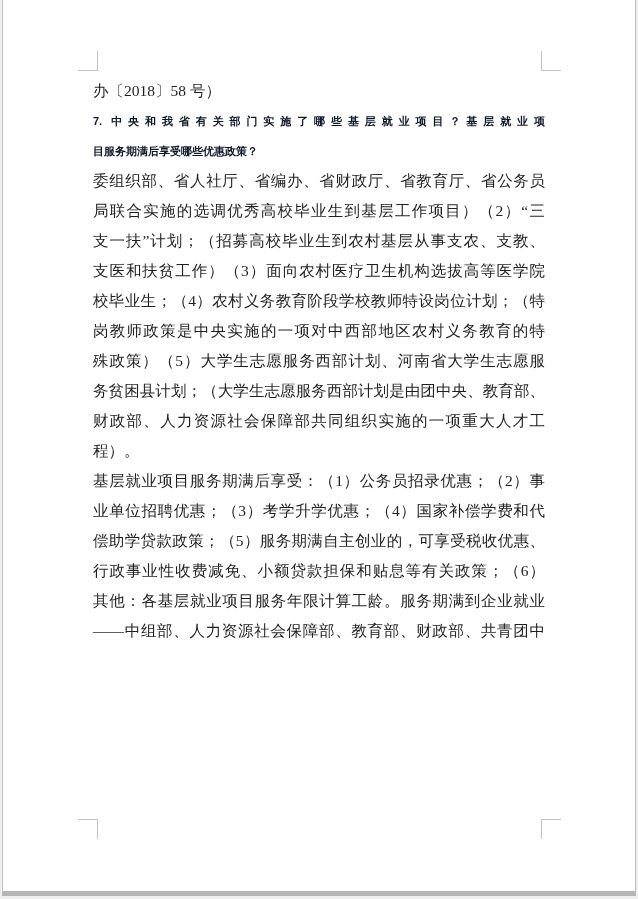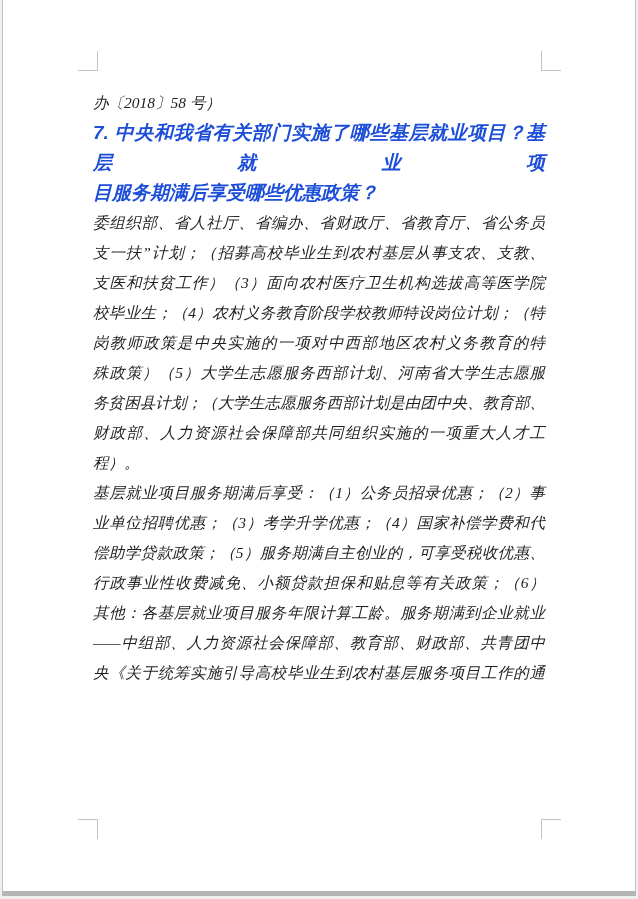--- a/index.html
+++ b/index.html
@@ -29,66 +29,65 @@
     height: 19px;
     border: 0 solid #c3c3c3;
   }
   .crop-mark.tl { left: 75px;  top: 51px;  border-right-width: 1px; border-bottom-width: 1px; }
   .crop-mark.tr { left: 538px; top: 51px;  border-left-width: 1px;  border-bottom-width: 1px; }
   .crop-mark.bl { left: 75px;  top: 819px; border-right-width: 1px; border-top-width: 1px; }
   .crop-mark.br { left: 538px; top: 819px; border-left-width: 1px;  border-top-width: 1px; }
   .text-area {
     position: absolute;
     left: 90px;
-    top: 88px;
+    top: 76px;
     width: 452px;
-    font-style: italic;
   }
   .line {
     line-height: 30px;
     font-size: 15.5px;
     color: #1f1f1f;
     font-family: "Liberation Serif", serif;
     text-align: left;
     white-space: normal;
     letter-spacing: 0;
   }
   .line.fill {
     text-align: justify;
     text-align-last: justify;
   }
   .line.heading {
     font-family: "Liberation Sans", sans-serif;
     font-weight: 700;
-    font-size: 19px;
-    color: #1d4ed8;
+    font-size: 11px;
+    color: #0f172a;
   }
 </style>
 </head>
 <body>
 
 <div class="page">
   <div class="crop-mark tl"></div>
   <div class="crop-mark tr"></div>
   <div class="crop-mark bl"></div>
   <div class="crop-mark br"></div>
   <div class="text-area">
       <div class="line body">办〔2018〕58 号）</div>
       <div class="line heading fill">7. 中央和我省有关部门实施了哪些基层就业项目？基层就业项</div>
       <div class="line heading">目服务期满后享受哪些优惠政策？</div>
       <div class="line body fill">委组织部、省人社厅、省编办、省财政厅、省教育厅、省公务员</div>
+      <div class="line body fill">局联合实施的选调优秀高校毕业生到基层工作项目）（2）“三</div>
       <div class="line body fill">支一扶”计划；（招募高校毕业生到农村基层从事支农、支教、</div>
       <div class="line body fill">支医和扶贫工作）（3）面向农村医疗卫生机构选拔高等医学院</div>
       <div class="line body fill">校毕业生；（4）农村义务教育阶段学校教师特设岗位计划；（特</div>
       <div class="line body fill">岗教师政策是中央实施的一项对中西部地区农村义务教育的特</div>
       <div class="line body fill">殊政策）（5）大学生志愿服务西部计划、河南省大学生志愿服</div>
       <div class="line body fill">务贫困县计划；（大学生志愿服务西部计划是由团中央、教育部、</div>
       <div class="line body fill">财政部、人力资源社会保障部共同组织实施的一项重大人才工</div>
       <div class="line body">程）。</div>
       <div class="line body fill">基层就业项目服务期满后享受：（1）公务员招录优惠；（2）事</div>
       <div class="line body fill">业单位招聘优惠；（3）考学升学优惠；（4）国家补偿学费和代</div>
       <div class="line body fill">偿助学贷款政策；（5）服务期满自主创业的，可享受税收优惠、</div>
       <div class="line body fill">行政事业性收费减免、小额贷款担保和贴息等有关政策；（6）</div>
       <div class="line body fill">其他：各基层就业项目服务年限计算工龄。服务期满到企业就业</div>
       <div class="line body fill">——中组部、人力资源社会保障部、教育部、财政部、共青团中</div>
-      <div class="line body fill">央《关于统筹实施引导高校毕业生到农村基层服务项目工作的通</div>
     </div>
 </div>
 
 </body></html>

